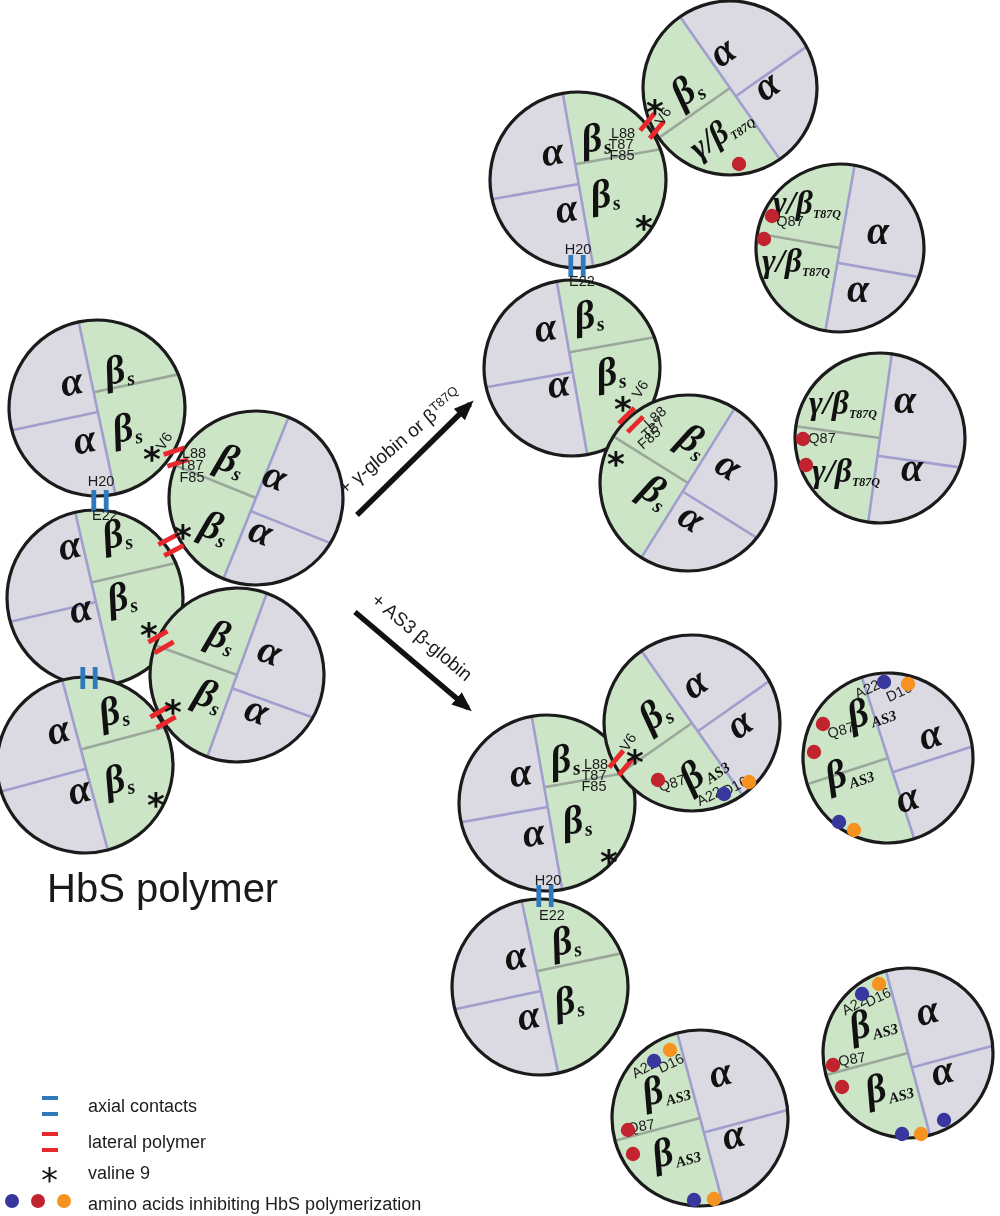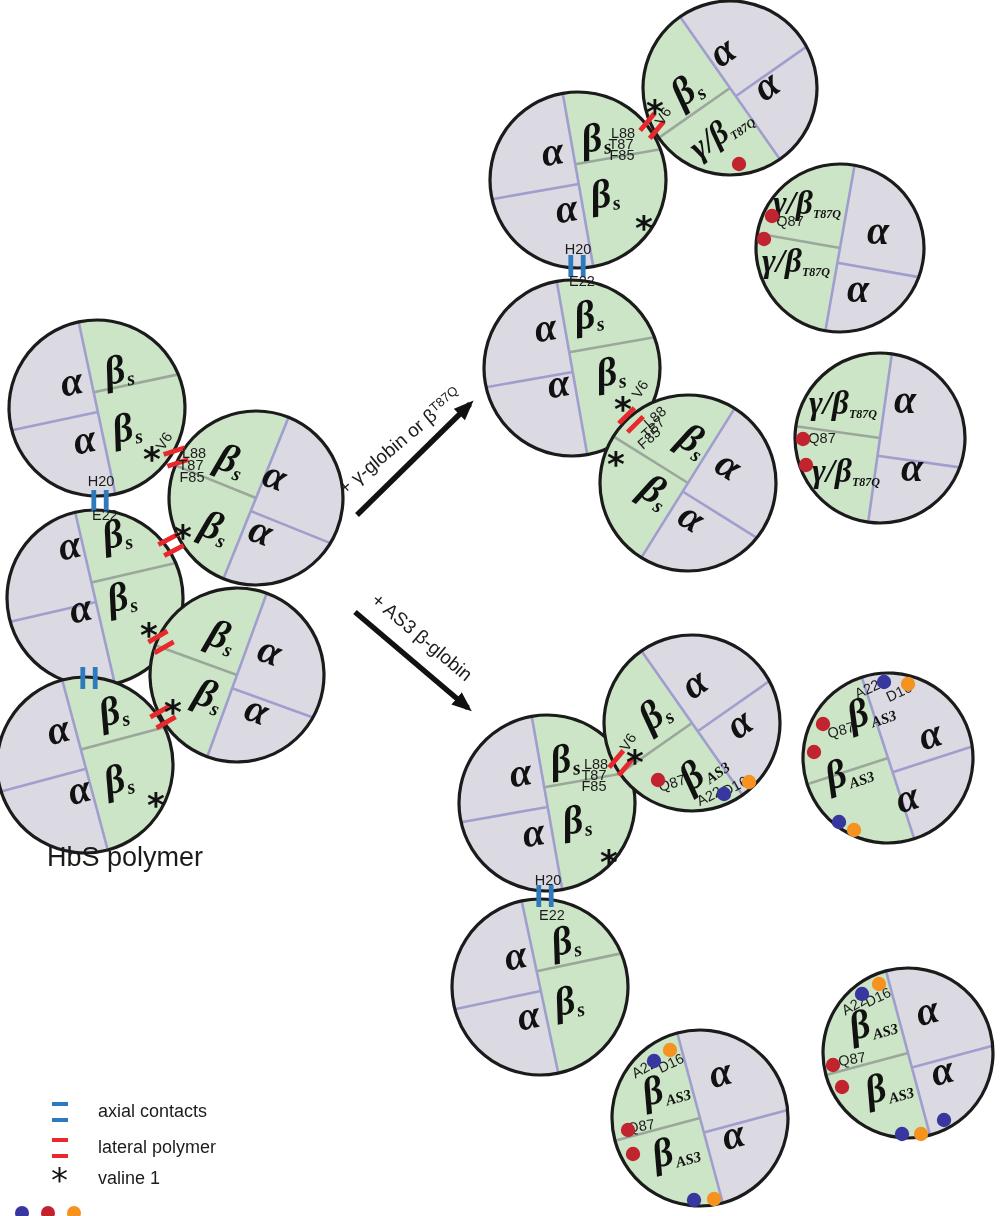--- a/index.html
+++ b/index.html
@@ -2,22 +2,22 @@
 <html><head>
 <meta charset="utf-8">
 <style>
   html,body{margin:0;padding:0}
   body{width:1000px;height:1216px;position:relative;background:#ffffff;
        font-family:"Liberation Sans",sans-serif;overflow:hidden}
   #diagram-svg{position:absolute;left:0;top:0}
   .greek{font-family:"Liberation Serif",serif;font-style:italic;font-weight:600;fill:#111}
   .ann{font-family:"Liberation Sans",sans-serif;fill:#1c1c1c;font-weight:400}
   .ast{font-family:"DejaVu Sans",sans-serif;font-weight:700;fill:#111}
-  .title{position:absolute;left:47px;top:842px;font-size:27px;color:#1a1a1a}
-  .lrow{position:absolute;left:12px;height:26px;display:flex;align-items:flex-end}
+  .title{position:absolute;left:47px;top:866px;font-size:40px;color:#1a1a1a}
+  .lrow{position:absolute;left:2px;height:26px;display:flex;align-items:flex-start}
   .sym{width:86px;display:flex;align-items:center;flex:none}
   .dbl{display:block;width:16px;height:12px;margin-left:40px;
        border-top:4px solid #000;border-bottom:4px solid #000}
   .lstar{margin-left:39px;font-size:34px;line-height:34px;height:26px;
          font-family:"DejaVu Sans",sans-serif;color:#111}
   .ldot{width:14px;height:14px;border-radius:50%;flex:none}
   .ldots{display:flex;gap:12px;margin-left:3px}
   .ltext{font-size:18px;color:#1c1c1c;white-space:nowrap}
 </style>
 </head>
@@ -369,24 +369,25 @@
   <div class="lrow" style="top:1132px">
     <span class="sym">
         <span class="dbl latsym" style="border-color: rgb(232, 40, 44);"></span>
       </span>
     <span class="ltext">lateral polymer</span>
   </div>
   <div class="lrow" style="top:1163px">
     <span class="sym">
         <span class="lstar">*</span>
       </span>
-    <span class="ltext">valine 1</span>
+    <span class="ltext">valine 9</span>
   </div>
   <div class="lrow" style="top:1194px">
     <span class="sym">
         <span class="ldots">
       <span class="ldot" style="background: rgb(55, 55, 159);"></span>
       <span class="ldot" style="background: rgb(194, 36, 47);"></span>
       <span class="ldot" style="background: rgb(246, 146, 32);"></span>
     </span>
       </span>
+    <span class="ltext">amino acids inhibiting HbS polymerization</span>
   </div>
 </div>
 
 </body></html>

